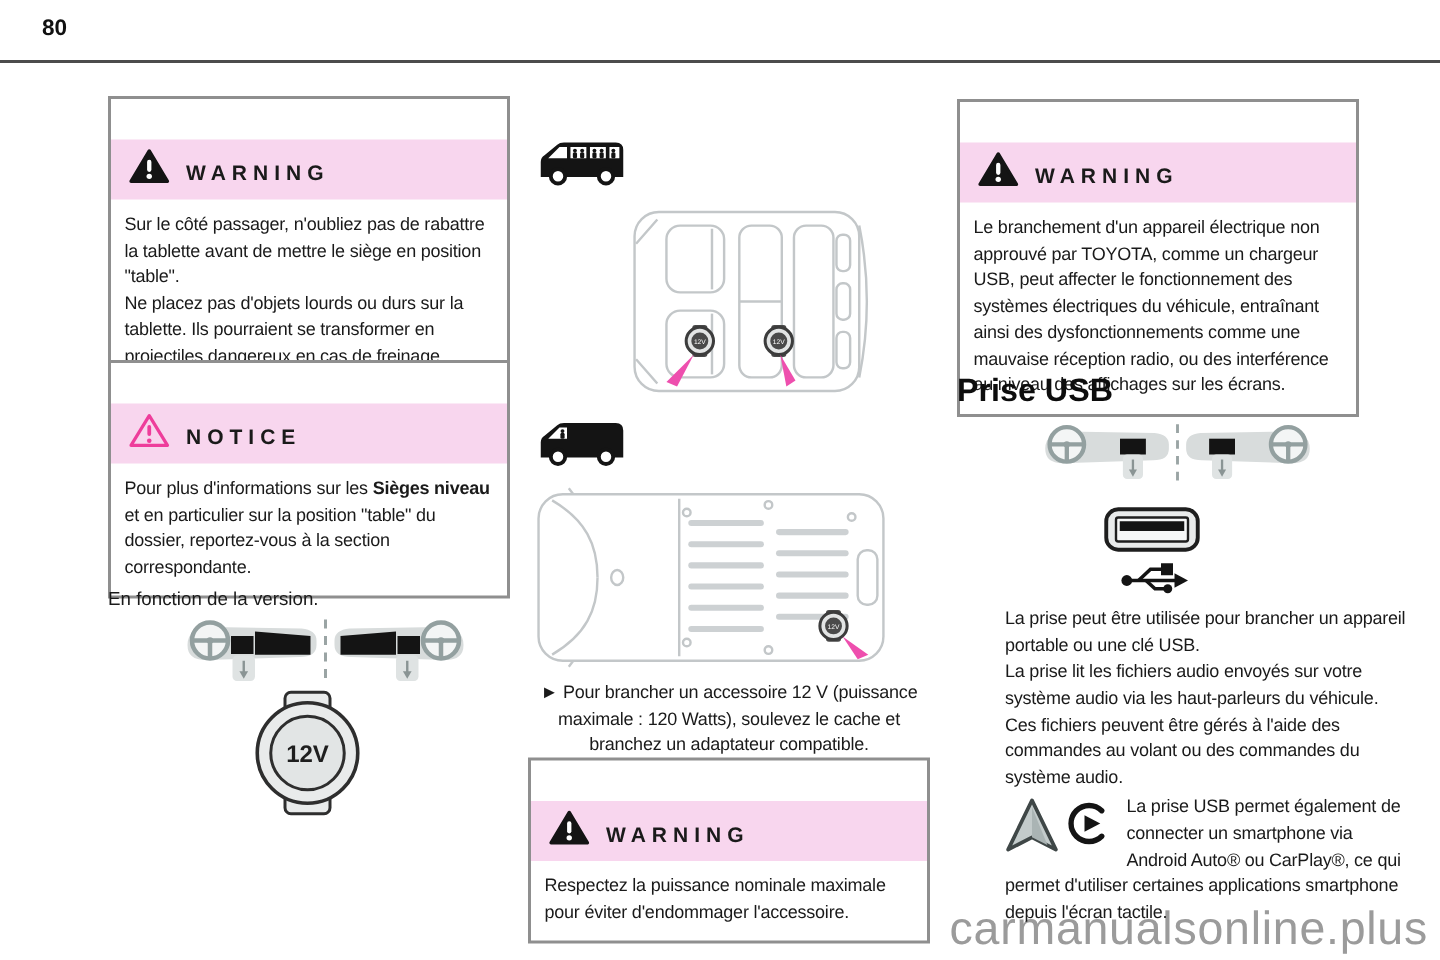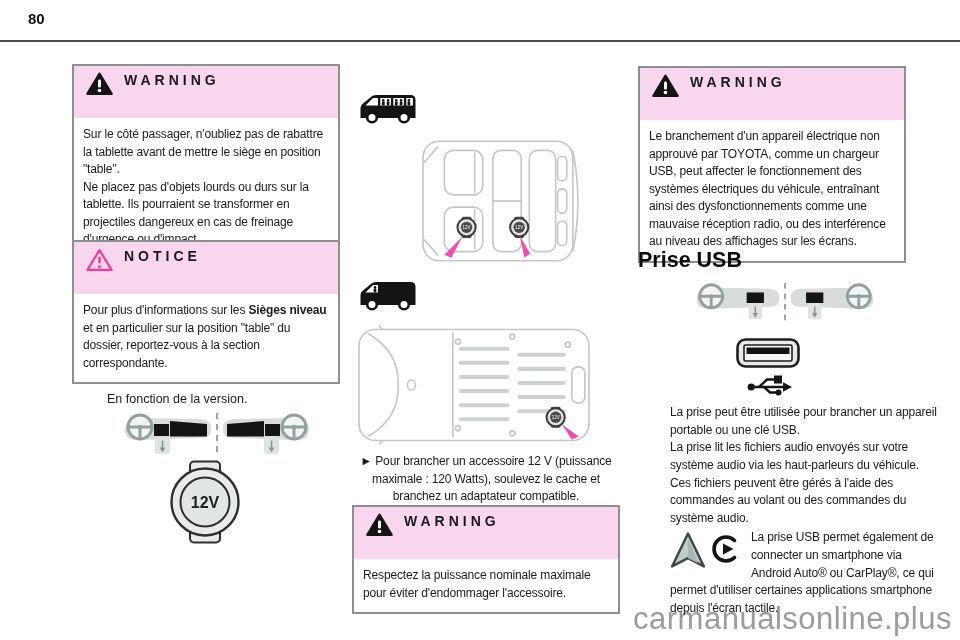--- a/index.html
+++ b/index.html
@@ -7,21 +7,21 @@
   .page {
     position:relative; width:960px; height:640px; background:#fff;
     font-family:"Liberation Sans", sans-serif; color:#1a1a1a; overflow:hidden;
   }
   .page-number { position:absolute; left:28px; top:10px; font-size:15px; font-weight:700; color:#111; }
   .header-rule { position:absolute; left:0; top:40px; width:960px; height:2px; background:#4c4c4c; }
 
   .alert { position:absolute; width:268px; background:#fff; border:2px solid #8f8f8f; }
   .alert-header {
     background:var(--warning-header-bg,#f8d6ee);
-    display:flex; align-items:flex-start; gap:11px; padding:6px 10px 22px 12px; min-height:34px;
+    display:flex; align-items:flex-end; gap:11px; padding:6px 10px 10px 12px; min-height:34px;margin-top:27px;
   }
   .alert-title { font-size:14px; font-weight:700; letter-spacing:4px; color:#1a1a1a; }
   .alert-body {
     padding:8px 9px 10px 9px; font-size:12px; line-height:1.46; letter-spacing:-0.15px;
     white-space:pre-line; color:#1a1a1a;
   }
   .alert-body b { font-weight:700; }
 
   .section-title { position:absolute; font-size:21.5px; font-weight:700; color:#0d0d0d; }
   .section-subtitle { position:absolute; font-size:12.5px; color:#1a1a1a; }
@@ -67,21 +67,21 @@
       <svg width="27" height="24" viewBox="0 0 30 26">
         <path d="M15,2 L28.5,24 L1.5,24 Z" fill="none" stroke="var(--notice-accent,#ee3d9b)" stroke-width="2.4" stroke-linejoin="round"></path>
         <rect x="13.6" y="9" width="2.8" height="8" rx="1.4" fill="var(--notice-accent,#ee3d9b)"></rect>
         <circle cx="15" cy="20.6" r="1.7" fill="var(--notice-accent,#ee3d9b)"></circle>
       </svg>
       <span class="alert-title">NOTICE</span>
     </div>
     <div class="alert-body"><span>Pour plus d'informations sur les </span><b>Sièges niveau</b><span> et en particulier sur la position "table" du dossier, reportez-vous à la section correspondante.</span></div>
   </div>
 
-  <p class="section-subtitle" style="left:72px; top:392px;margin-left:35px;">En fonction de la version.</p>
+  <p class="section-subtitle" style="left:72px; top:392px;">En fonction de la version.</p>
 
   <div class="figure" style="left:116px; top:410px;">
     <svg width="202" height="48" viewBox="0 0 200 48">
       <g id="dash12">
         <path d="M8,20 Q8,8 24,8 L84,9 Q94,10 94,17 L94,20 Q94,28 83,28 L20,30 Q8,30 8,20 Z" fill="#d8dcdc"></path>
         <circle cx="23" cy="17" r="12" fill="#f3f5f5" stroke="#93a0a0" stroke-width="3"></circle>
         <path d="M12,17 L34,17 M23,17 L23,28" stroke="#93a0a0" stroke-width="3" fill="none"></path>
         <circle cx="23" cy="17" r="2.2" fill="#93a0a0"></circle>
         <rect x="37" y="14" width="15" height="12" fill="#141414"></rect>
         <polygon points="53,11 90,14 90,26.5 53,26.5" fill="#141414"></polygon>

